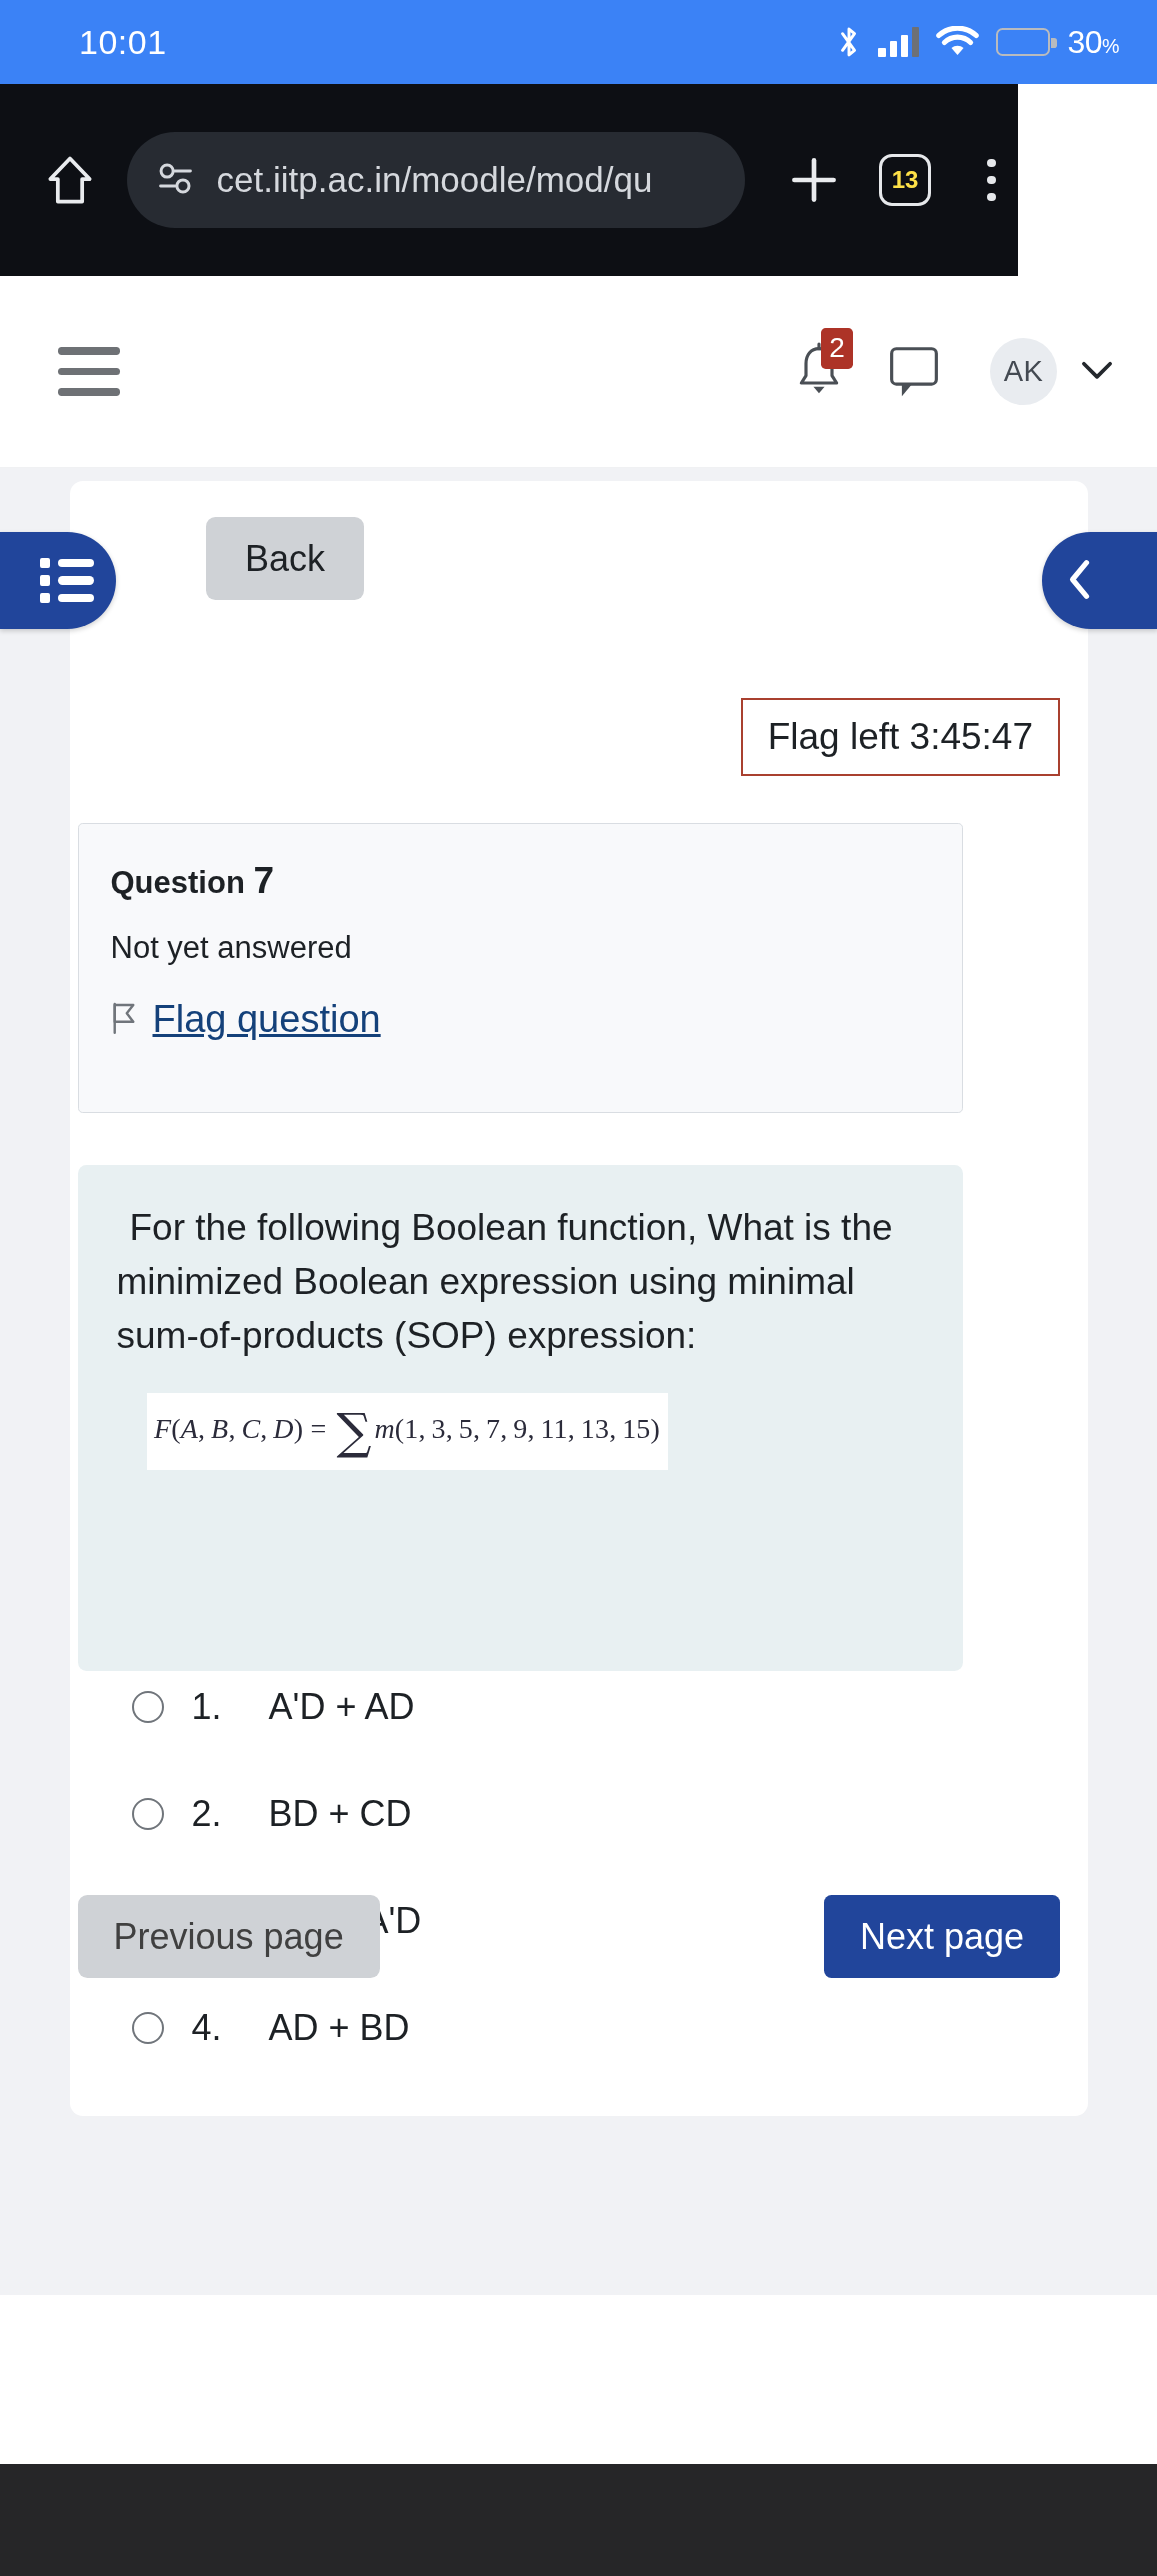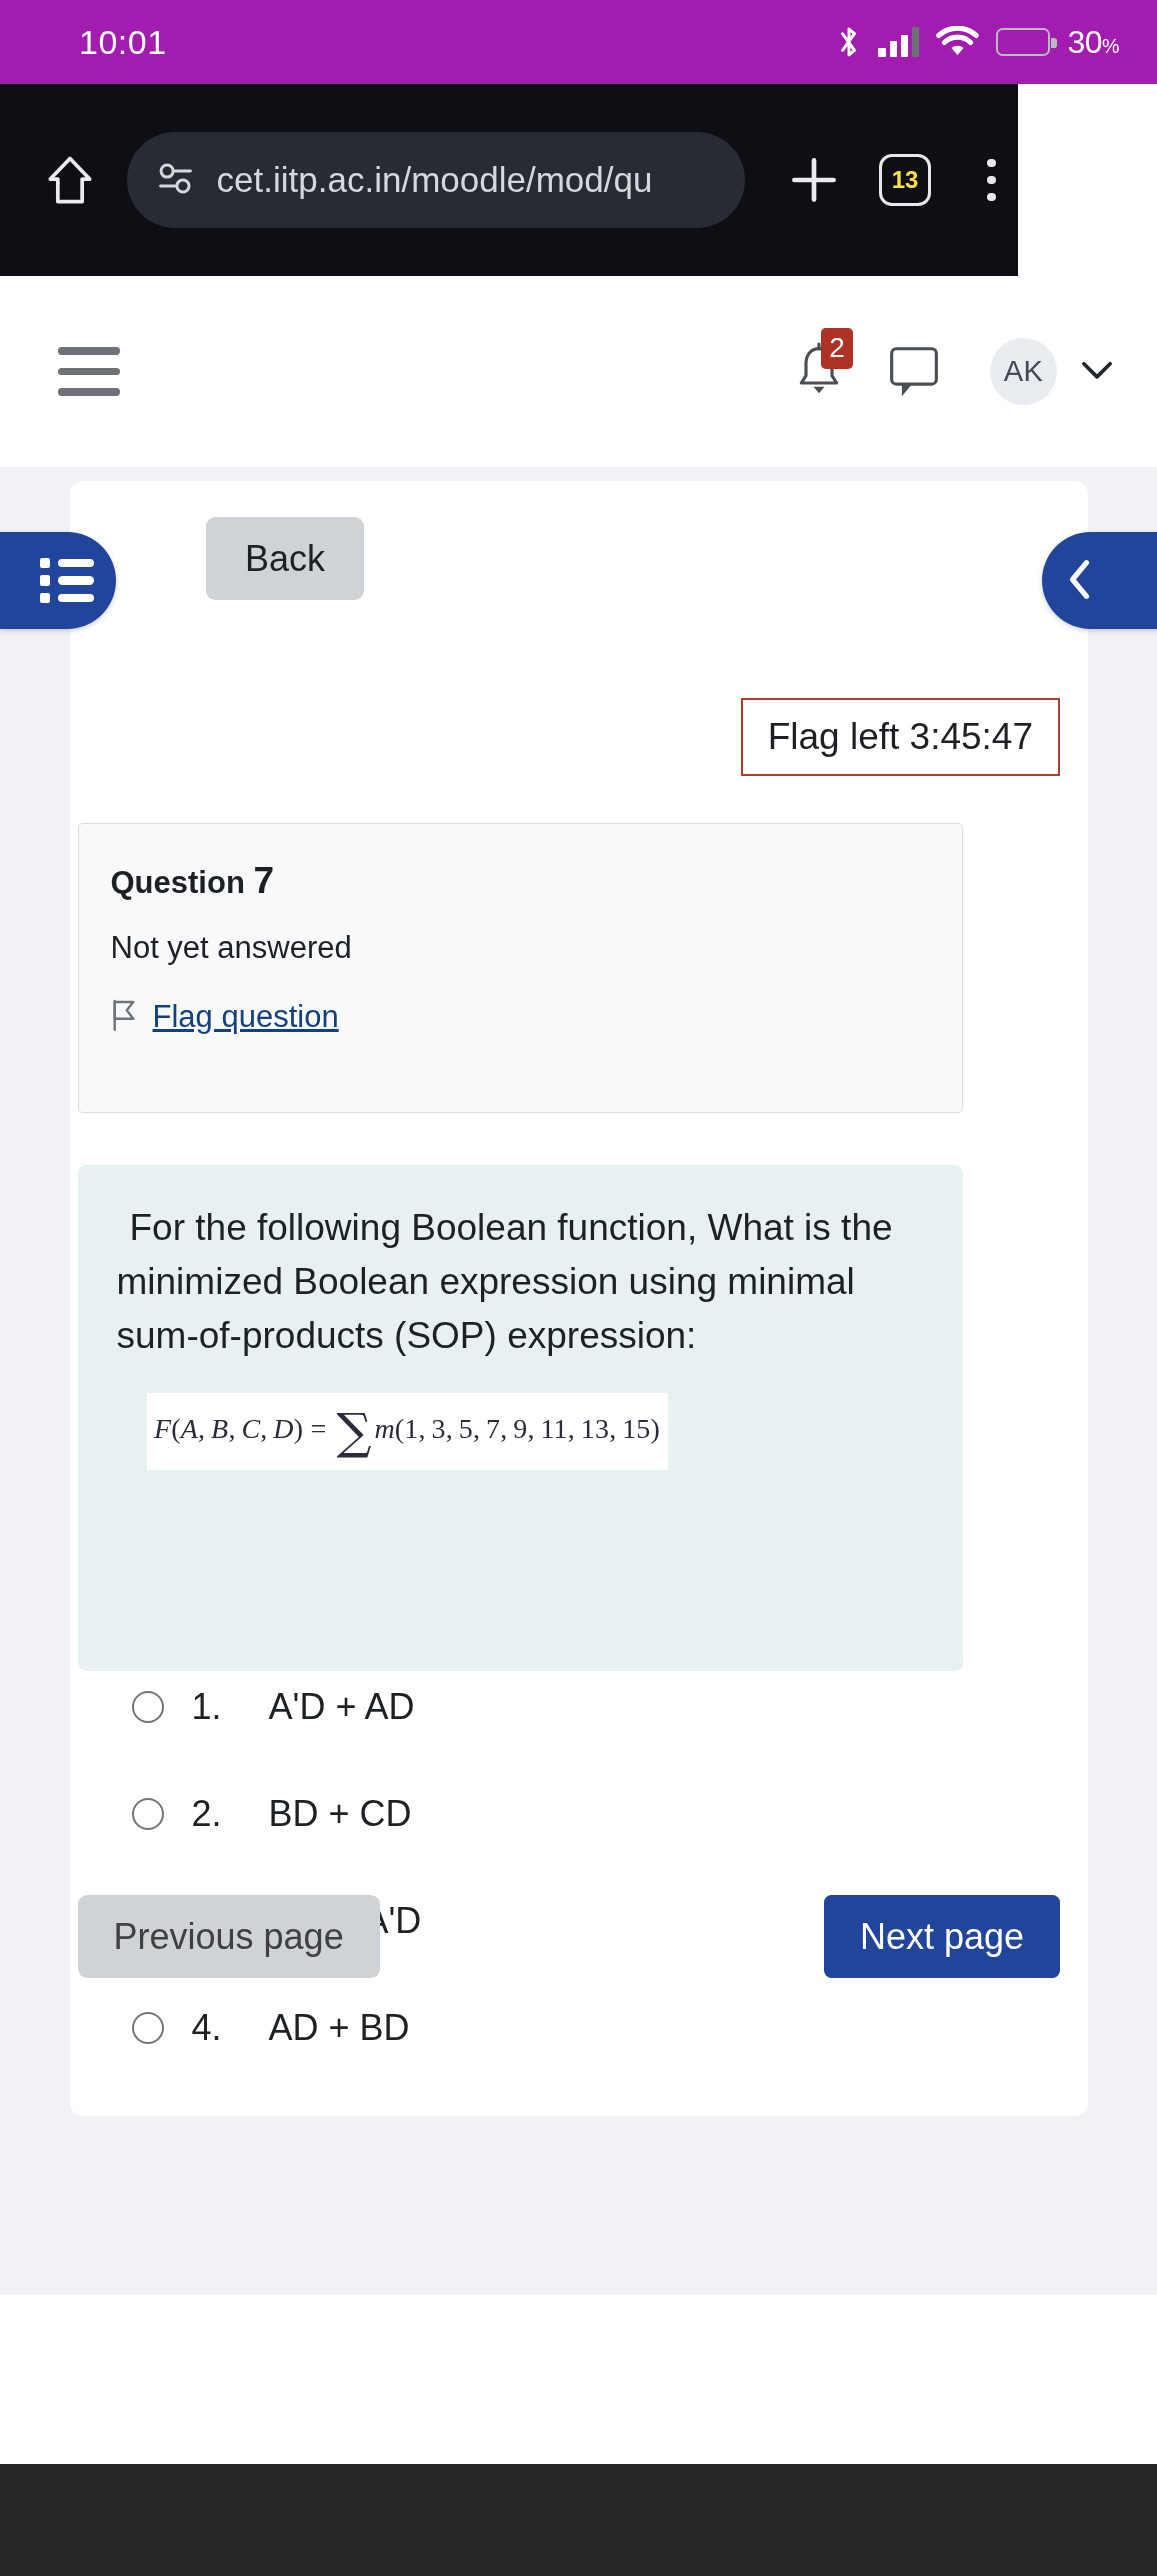--- a/index.html
+++ b/index.html
@@ -8,21 +8,21 @@
     height: 2576px;
     background: #ffffff;
     font-family: "Liberation Sans", sans-serif;
     overflow: hidden;
   }
 
   
   .status-bar {
     position: absolute; top: 0; left: 0;
     width: 1158px; height: 84px;
-    background: #a21caf;
+    background: #3b82f6;
     display: flex; align-items: center;
     padding: 0 39px 0 0;
   }
   .status-time {
     color: #ffffff; font-size: 34px;
     margin-left: 79px; letter-spacing: 0.5px;
   }
   .status-icons {
     margin-left: auto;
     display: flex; align-items: center; gap: 17px;
@@ -182,21 +182,21 @@
     background: #f8f9fb;
     border: 0.9px solid #d9dde2;
     border-radius: 4.7px;
     padding: 36px 32px 14px 32px;
   }
   .qinfo-title { font-size: 31px; font-weight: 700; color: #1d2125; }
   .qinfo-title .qnum { font-size: 37px; }
   .qinfo-line { font-size: 31px; color: #1d2125; margin-top: 28px; }
   .flag-row { display: flex; align-items: center; gap: 16px; margin-top: 32px; }
   .flag-link {
-    font-size: 31px; color: #14417a;
+    font-size: 38px; color: #14417a;
     text-decoration: underline; cursor: pointer; text-align: right;
   }
 
   
   .qbox {
     position: absolute; left: 7.5px; top: 684px;
     width: 885px; height: 506px;
     background: #e8f0f2;
     border-radius: 8.4px;
     padding: 36px 39px;

